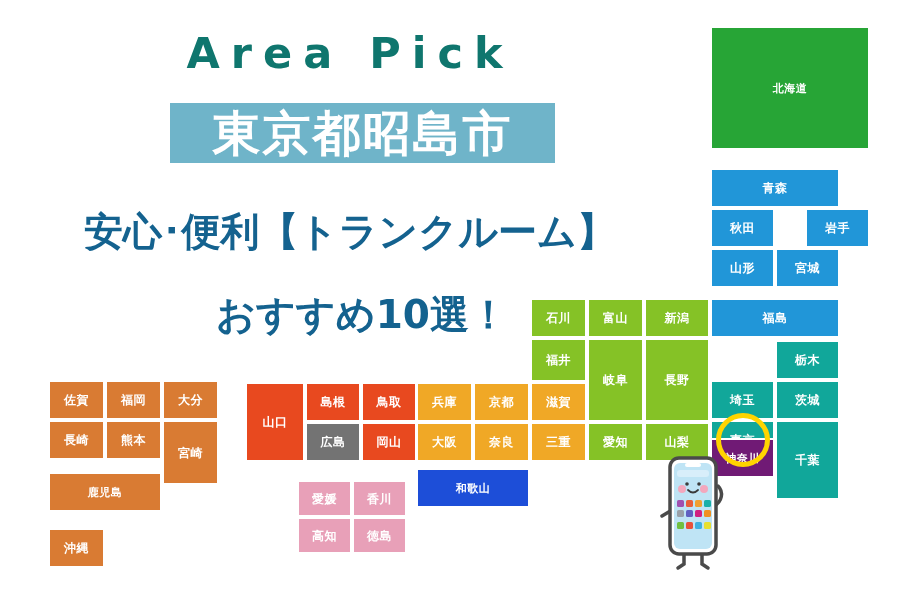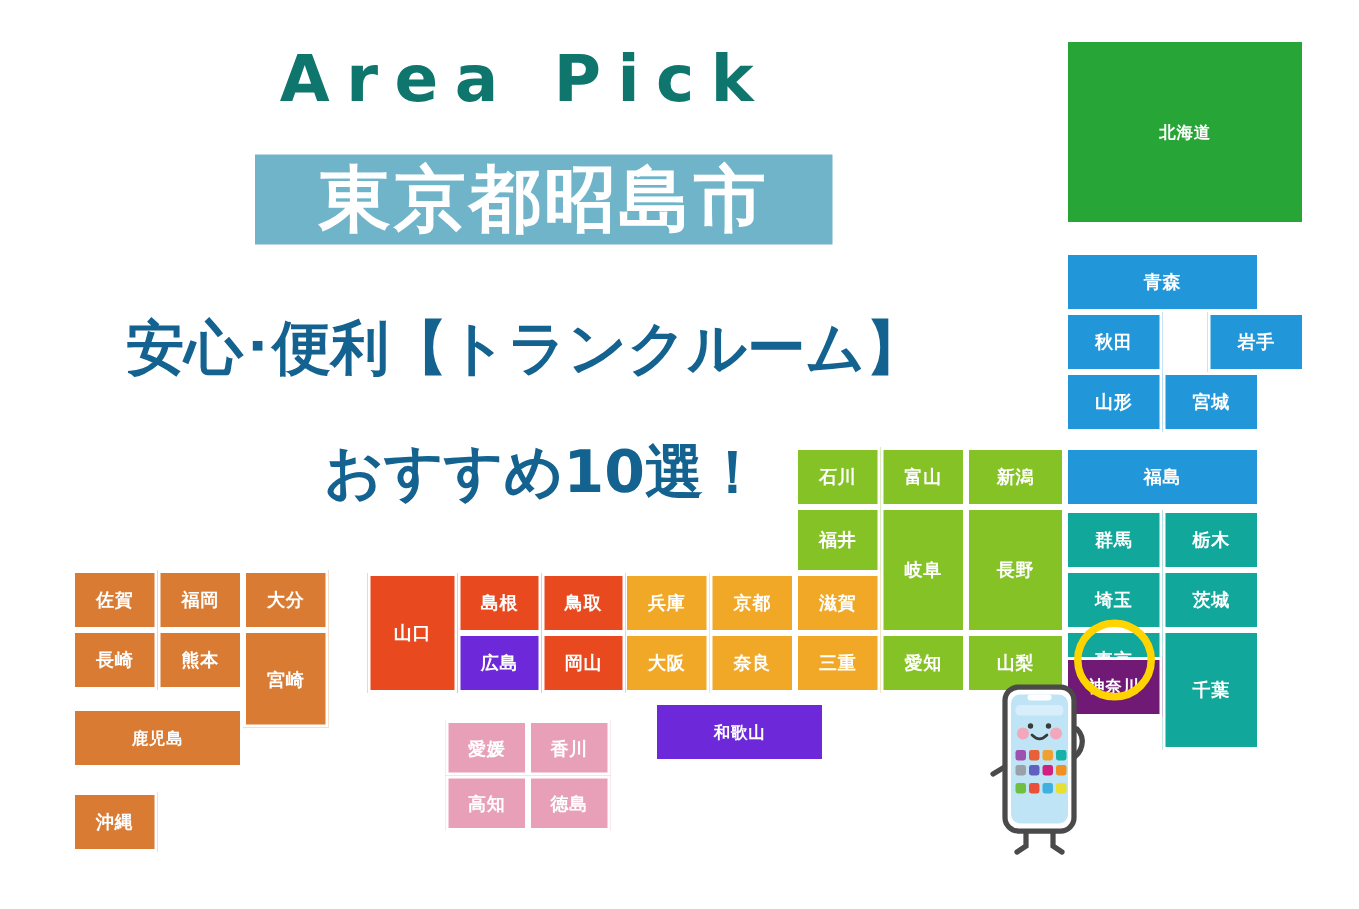--- a/index.html
+++ b/index.html
@@ -102,46 +102,45 @@
 
 <div id="japan-map">
 
   <div class="pref small" style="left: 710px; top: 26px; width: 160px; height: 124px; background: rgb(39, 165, 54);">北海道</div>
     <div class="pref" style="left: 710px; top: 168px; width: 130px; height: 40px; background: rgb(33, 150, 216);">青森</div>
     <div class="pref" style="left: 710px; top: 208px; width: 65px; height: 40px; background: rgb(33, 150, 216);">秋田</div>
     <div class="pref" style="left: 805px; top: 208px; width: 65px; height: 40px; background: rgb(33, 150, 216);">岩手</div>
     <div class="pref" style="left: 710px; top: 248px; width: 65px; height: 40px; background: rgb(33, 150, 216);">山形</div>
     <div class="pref" style="left: 775px; top: 248px; width: 65px; height: 40px; background: rgb(33, 150, 216);">宮城</div>
     <div class="pref" style="left: 710px; top: 298px; width: 130px; height: 40px; background: rgb(33, 150, 216);">福島</div>
-    <div class="pref" style="left: 710px; top: 340px; width: 65px; height: 40px; background: rgb(17, 167, 154);">群馬</div>
     <div class="pref" style="left: 775px; top: 340px; width: 65px; height: 40px; background: rgb(17, 167, 154);">栃木</div>
     <div class="pref" style="left: 710px; top: 380px; width: 65px; height: 40px; background: rgb(17, 167, 154);">埼玉</div>
     <div class="pref" style="left: 775px; top: 380px; width: 65px; height: 40px; background: rgb(17, 167, 154);">茨城</div>
     <div class="pref" style="left: 710px; top: 420px; width: 65px; height: 40px; background: rgb(17, 167, 154);">東京</div>
     <div class="pref" style="left: 775px; top: 420px; width: 65px; height: 80px; background: rgb(17, 167, 154);">千葉</div>
     <div class="pref small" style="left: 710px; top: 438px; width: 65px; height: 40px; background: #701a75; font-family: Liberation Serif, serif;">神奈川</div>
     <div class="pref" style="left: 530px; top: 298px; width: 57px; height: 40px; background: rgb(133, 194, 38);">石川</div>
     <div class="pref" style="left: 587px; top: 298px; width: 57px; height: 40px; background: rgb(133, 194, 38);">富山</div>
     <div class="pref" style="left: 644px; top: 298px; width: 66px; height: 40px; background: rgb(133, 194, 38);">新潟</div>
     <div class="pref" style="left: 530px; top: 338px; width: 57px; height: 44px; background: rgb(133, 194, 38);">福井</div>
     <div class="pref" style="left: 587px; top: 338px; width: 57px; height: 84px; background: rgb(133, 194, 38);">岐阜</div>
     <div class="pref" style="left: 644px; top: 338px; width: 66px; height: 84px; background: rgb(133, 194, 38);">長野</div>
     <div class="pref" style="left: 587px; top: 422px; width: 57px; height: 40px; background: rgb(133, 194, 38);">愛知</div>
     <div class="pref" style="left: 644px; top: 422px; width: 66px; height: 40px; background: rgb(133, 194, 38);">山梨</div>
     <div class="pref" style="left: 416px; top: 382px; width: 57px; height: 40px; background: rgb(240, 168, 38);">兵庫</div>
     <div class="pref" style="left: 473px; top: 382px; width: 57px; height: 40px; background: rgb(240, 168, 38);">京都</div>
     <div class="pref" style="left: 530px; top: 382px; width: 57px; height: 40px; background: rgb(240, 168, 38);">滋賀</div>
     <div class="pref" style="left: 416px; top: 422px; width: 57px; height: 40px; background: rgb(240, 168, 38);">大阪</div>
     <div class="pref" style="left: 473px; top: 422px; width: 57px; height: 40px; background: rgb(240, 168, 38);">奈良</div>
     <div class="pref" style="left: 530px; top: 422px; width: 57px; height: 40px; background: rgb(240, 168, 38);">三重</div>
-    <div class="pref small" style="left: 436px; top: 468px; width: 114px; height: 40px; background: #6d28d9;">和歌山</div>
+    <div class="pref small" style="left: 416px; top: 468px; width: 114px; height: 40px; background: #1d4ed8;">和歌山</div>
     <div class="pref" style="left: 245px; top: 382px; width: 60px; height: 80px; background: rgb(232, 73, 31);">山口</div>
     <div class="pref" style="left: 305px; top: 382px; width: 56px; height: 40px; background: rgb(232, 73, 31);">島根</div>
     <div class="pref" style="left: 361px; top: 382px; width: 56px; height: 40px; background: rgb(232, 73, 31);">鳥取</div>
-    <div class="pref" style="left: 305px; top: 422px; width: 56px; height: 40px; background: #6d28d9;">広島</div>
+    <div class="pref" style="left: 305px; top: 422px; width: 56px; height: 40px; background: #737373;">広島</div>
     <div class="pref" style="left: 361px; top: 422px; width: 56px; height: 40px; background: rgb(232, 73, 31);">岡山</div>
     <div class="pref" style="left: 297px; top: 480px; width: 55px; height: 37px; background: rgb(232, 160, 184);">愛媛</div>
     <div class="pref" style="left: 352px; top: 480px; width: 55px; height: 37px; background: rgb(232, 160, 184);">香川</div>
     <div class="pref" style="left: 297px; top: 517px; width: 55px; height: 37px; background: rgb(232, 160, 184);">高知</div>
     <div class="pref" style="left: 352px; top: 517px; width: 55px; height: 37px; background: rgb(232, 160, 184);">徳島</div>
     <div class="pref" style="left: 48px; top: 380px; width: 57px; height: 40px; background: rgb(217, 123, 51);">佐賀</div>
     <div class="pref" style="left: 105px; top: 380px; width: 57px; height: 40px; background: rgb(217, 123, 51);">福岡</div>
     <div class="pref" style="left: 162px; top: 380px; width: 57px; height: 40px; background: rgb(217, 123, 51);">大分</div>
     <div class="pref" style="left: 48px; top: 420px; width: 57px; height: 40px; background: rgb(217, 123, 51);">長崎</div>
     <div class="pref" style="left: 105px; top: 420px; width: 57px; height: 40px; background: rgb(217, 123, 51);">熊本</div>

